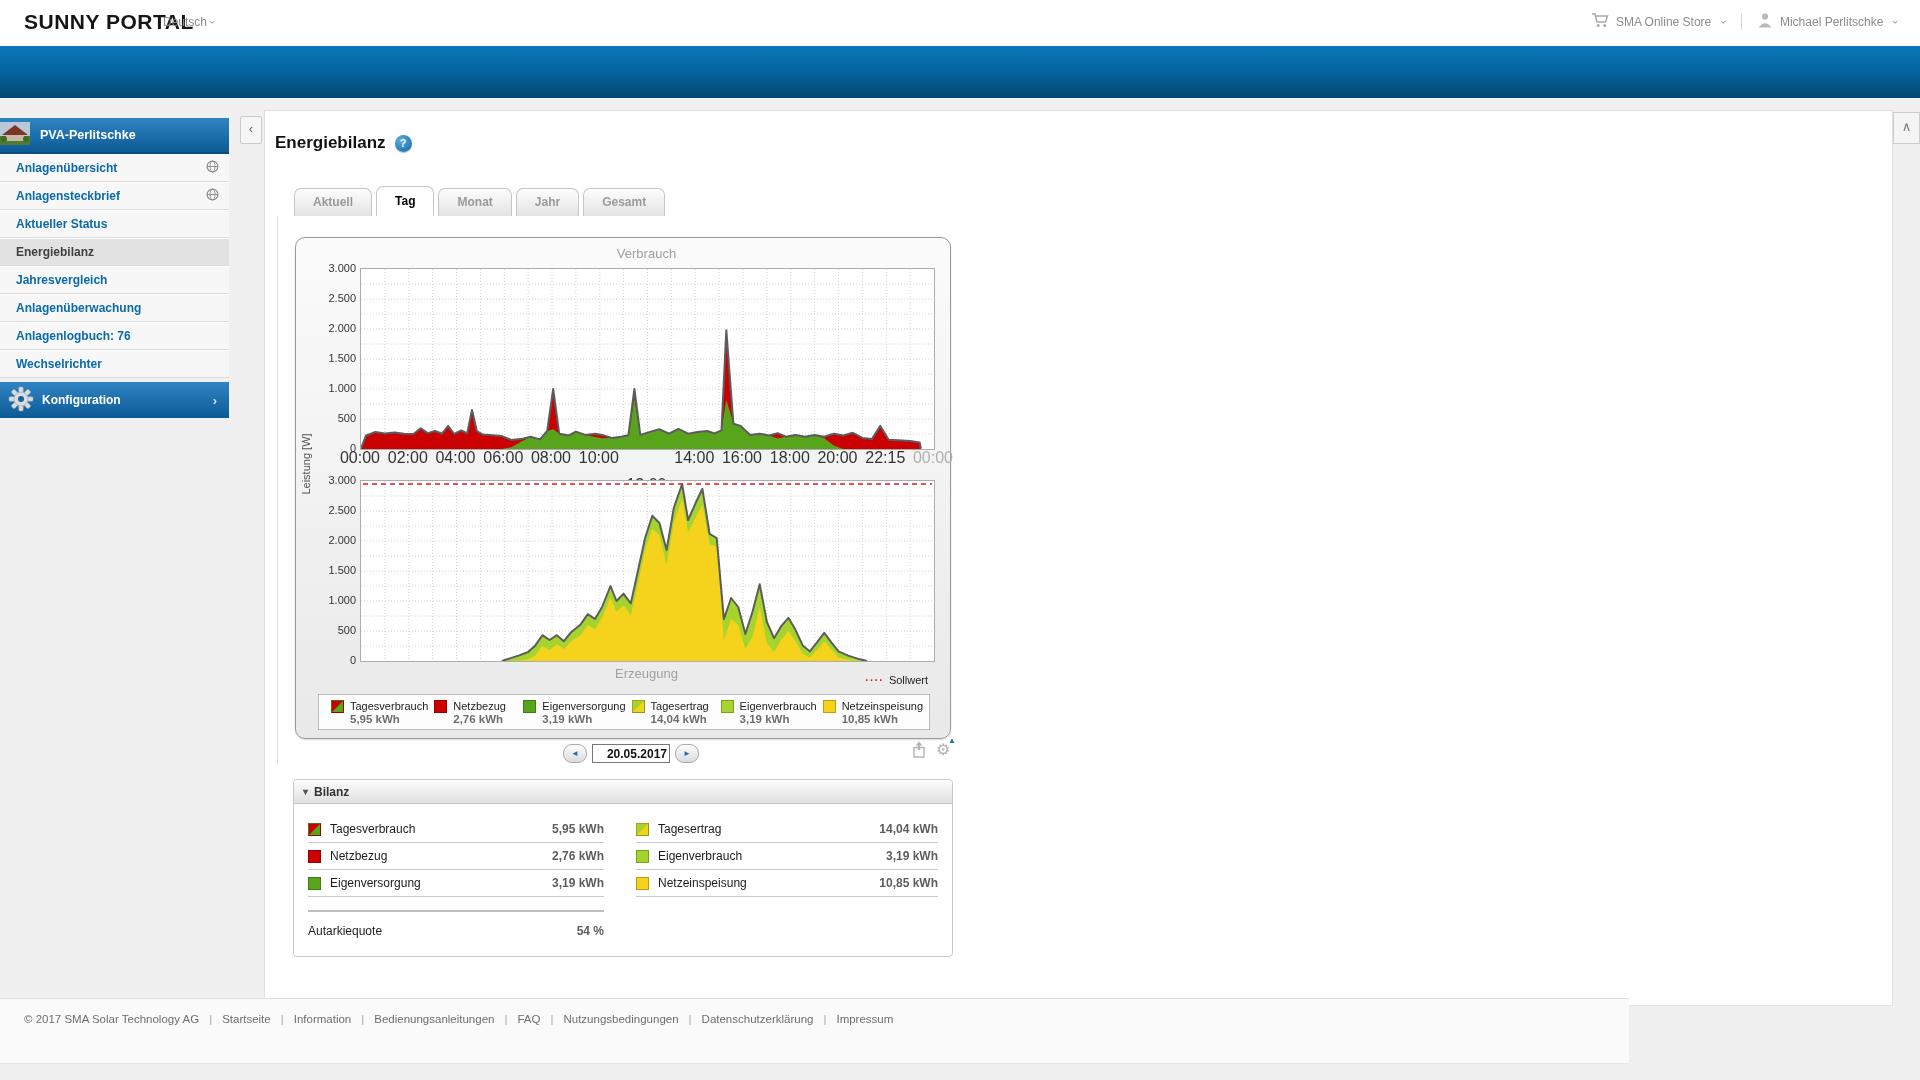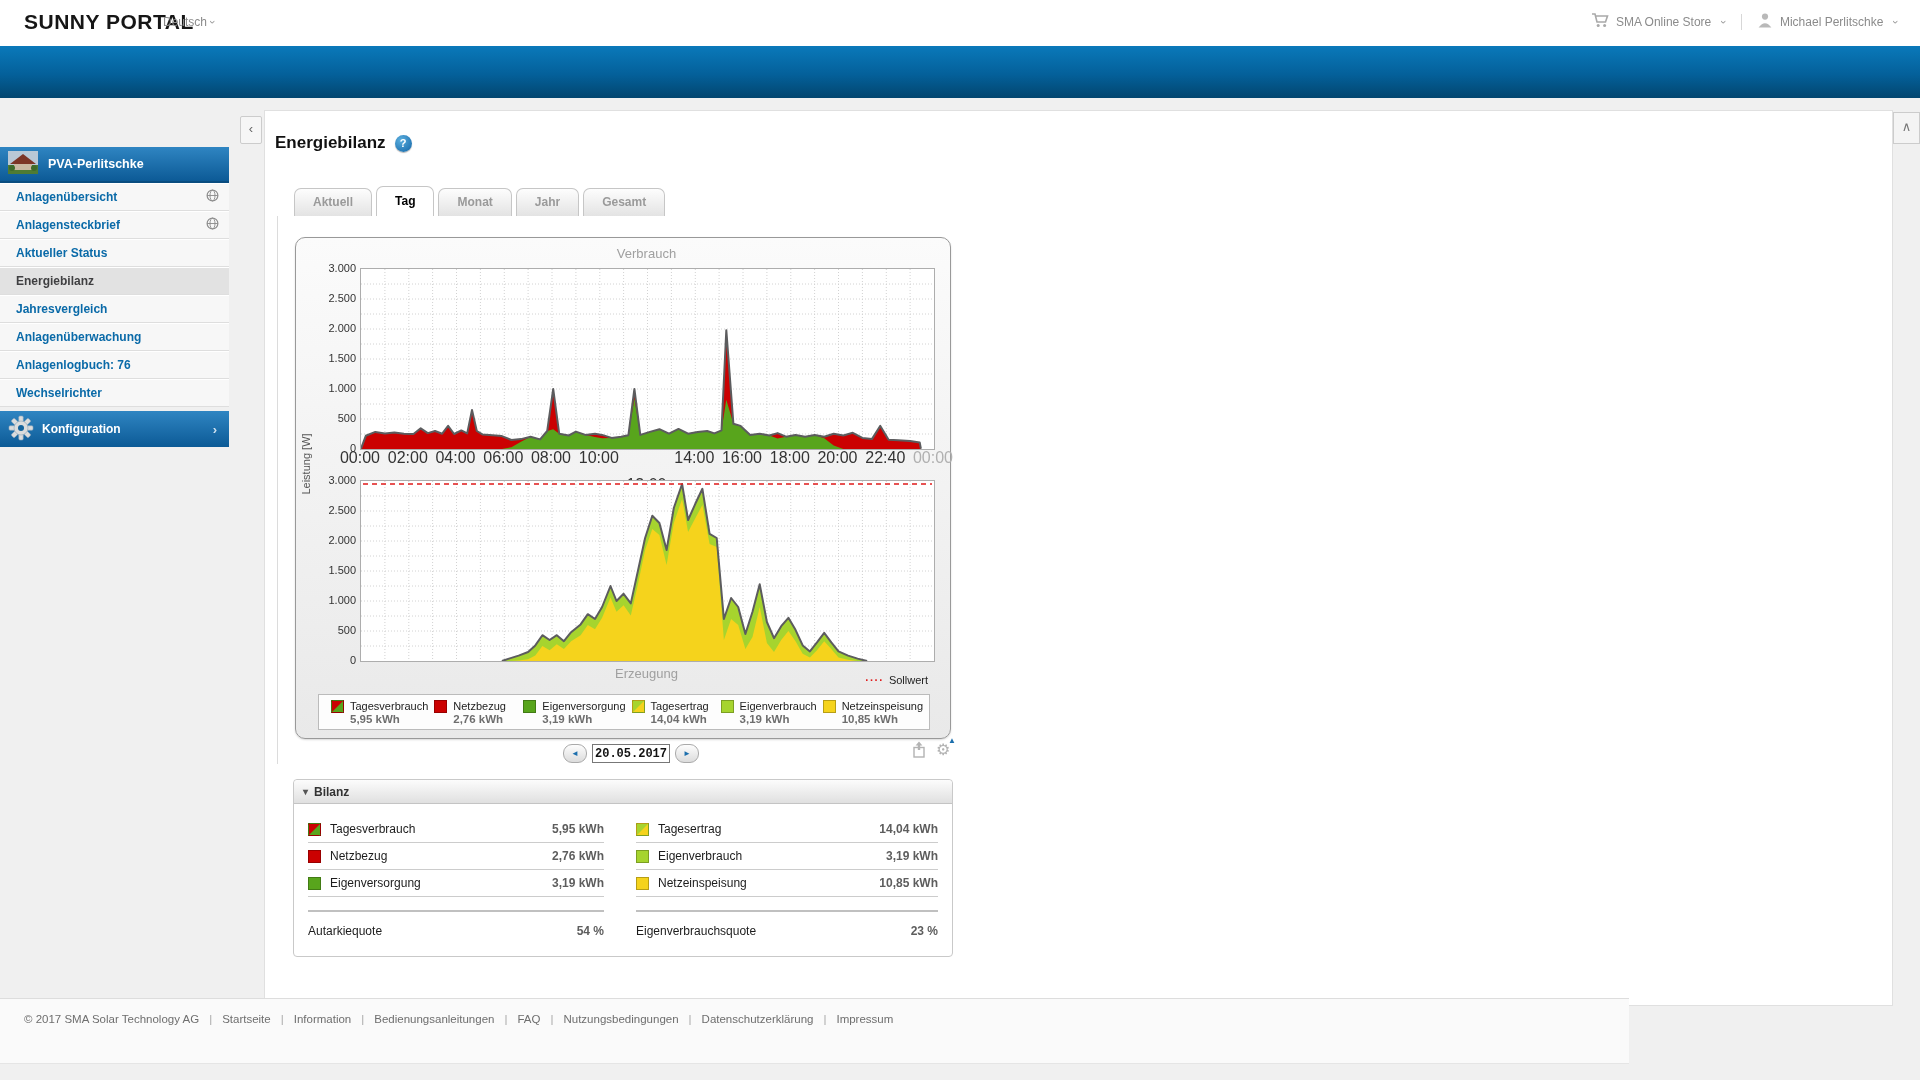--- a/index.html
+++ b/index.html
@@ -8,21 +8,21 @@
   .topbar{position:absolute;left:0;top:0;width:1920px;height:56px;background:#fff;text-decoration:underline;}
   .logo{position:absolute;left:24px;top:10px;font-size:21px;font-weight:800;letter-spacing:.5px;color:#161616;}
   .lang{position:absolute;left:163px;top:15px;font-size:12px;color:#8b8b8b;cursor:pointer;}
   .chev{display:inline-block;color:#9b9b9b;font-size:11px;transform:rotate(90deg);margin-left:4px;}
   .top-right{position:absolute;right:22px;top:12px;display:flex;align-items:center;gap:7px;font-size:12px;color:#8b8b8b;}
   .vdiv{width:1px;height:16px;background:#d7d7d7;margin:0 8px;}
   
   .bluebar{position:absolute;left:0;top:46px;width:1920px;height:52px;background:linear-gradient(180deg,#0a79ba 0%,#04609a 55%,#02466f 100%);}
   
   .sidebar{position:absolute;left:0;top:118px;width:229px;}
-  .plant-header{height:34px;background:linear-gradient(180deg,#2f85c2,#0c5a96);display:flex;align-items:center;gap:10px;padding-left:8px;color:#fff;font-size:12.5px;font-weight:bold;border-bottom:2px solid #0a4d80;cursor:pointer;margin-top:29px;}
+  .plant-header{height:34px;background:linear-gradient(180deg,#2f85c2,#0c5a96);display:flex;align-items:center;gap:10px;color:#fff;font-size:12.5px;font-weight:bold;border-bottom:2px solid #0a4d80;cursor:pointer;}
   .nav-item{height:26px;background:#f7f7f7;border-bottom:1px solid #dedede;border-top:1px solid #fff;display:flex;align-items:center;padding:0 10px 0 16px;font-size:12px;font-weight:bold;color:#0a6aa8;cursor:pointer;}
   .nav-item .grow{flex:1;}
   .nav-item.selected{background:#e2e2e2;color:#3f3f41;}
   .config-item{margin-top:4px;height:36px;background:linear-gradient(180deg,#2f85c2,#0c5a96);display:flex;align-items:center;gap:8px;padding:0 12px 0 8px;color:#fff;font-size:12px;font-weight:bold;cursor:pointer;}
   .config-item .grow{flex:1;}
   .cfg-chev{color:#cfe2f0;font-size:13px;}
   
   .collapse-btn{position:absolute;left:240px;top:116px;width:20px;height:26px;background:#f6f6f6;border:1px solid #ccc;border-radius:2px;color:#666;font-size:13px;text-align:center;line-height:24px;cursor:pointer;}
   .totop-btn{position:absolute;right:0;top:112px;width:25px;height:30px;background:#f4f4f4;border:1px solid #ccc;color:#777;font-size:13px;text-align:center;line-height:28px;cursor:pointer;}
   
@@ -54,21 +54,21 @@
   .sw{width:13px;height:13px;border:1px solid rgba(0,0,0,.25);box-sizing:border-box;flex:none;}
   .sw-red{background:#cb0101;}
   .sw-green{background:#58a51c;}
   .sw-lgreen{background:#a6d42e;}
   .sw-yellow{background:#f5d31c;}
   .sw-cons{background:linear-gradient(to bottom right,#cb0101 49.5%,#58a51c 50.5%);}
   .sw-prod{background:linear-gradient(to bottom right,#a6d42e 49.5%,#f5d31c 50.5%);}
   
   .datenav{position:absolute;left:298px;top:633px;display:flex;align-items:center;gap:5px;}
   .nav-btn{width:24px;height:19px;background:linear-gradient(180deg,#fdfdfd,#dcdcdc);border:1px solid #aaa;border-radius:9px;color:#1c6fad;font-size:8px;text-align:center;line-height:17px;cursor:pointer;padding:0;}
-  .date-input{width:78px;height:19px;border:1px solid #777;font-size:12px;font-weight:bold;color:#111;text-align:right;font-family:Liberation Mono, monospace;box-sizing:border-box;}
+  .date-input{width:78px;height:19px;border:1px solid #777;font-size:12px;font-weight:bold;color:#111;text-align:right;font-family:Liberation Sans, sans-serif;box-sizing:border-box;}
   .tools{position:absolute;left:646px;top:630px;display:flex;align-items:center;gap:7px;}
   .tool{position:relative;cursor:pointer;width:18px;height:18px;}
   .gear-glyph{font-size:16px;color:#b3b3b3;line-height:18px;}
   .gear-arrow{position:absolute;right:-2px;top:-5px;font-size:8px;color:#1c6fad;}
   
   .bilanz{position:absolute;left:28px;top:668px;width:660px;height:178px;box-sizing:border-box;border:1px solid #c9c9c9;border-radius:4px;background:#fff;}
   .bz-head{height:23px;background:linear-gradient(180deg,#fcfcfc,#e0e0e0);border-bottom:1px solid #c4c4c4;border-radius:4px 4px 0 0;display:flex;align-items:center;gap:6px;padding-left:9px;font-size:12px;font-weight:bold;color:#333;cursor:pointer;}
   .bz-arrow{font-size:10px;color:#555;}
   .bz-col{position:absolute;top:36px;width:296px;}
   .bz-col.left{left:14px;}
@@ -261,21 +261,21 @@
           <span class="xtick" style="left: 25.8px;">02:00</span>
           <span class="xtick" style="left: 73.5px;">04:00</span>
           <span class="xtick" style="left: 121.3px;">06:00</span>
           <span class="xtick" style="left: 169px;">08:00</span>
           <span class="xtick" style="left: 216.8px;">10:00</span>
           <span class="xtick" style="left: 264.5px; margin-top: 27px;">12:00</span>
           <span class="xtick" style="left: 312.3px;">14:00</span>
           <span class="xtick" style="left: 360px;">16:00</span>
           <span class="xtick" style="left: 407.8px;">18:00</span>
           <span class="xtick" style="left: 455.5px;">20:00</span>
-          <span class="xtick" style="left: 503.3px;">22:40</span>
+          <span class="xtick" style="left: 503.3px;">22:15</span>
           <span class="xtick muted" style="left: 551px;">00:00</span>
         </div>
 
       <div class="yticks" id="yt2" style="top:242px;">
           <span class="ytick" style="top: -7px;">3.000</span>
           <span class="ytick" style="top: 23px;">2.500</span>
           <span class="ytick" style="top: 53px;">2.000</span>
           <span class="ytick" style="top: 83px;">1.500</span>
           <span class="ytick" style="top: 113px;">1.000</span>
           <span class="ytick" style="top: 143px;">500</span>
@@ -434,25 +434,20 @@
             <span>Eigenverbrauch</span>
             <span class="grow"></span>
             <span class="bz-val">3,19 kWh</span>
           </div>
         <div class="bz-row">
             <span class="sw sw-yellow"></span>
             <span>Netzeinspeisung</span>
             <span class="grow"></span>
             <span class="bz-val">10,85 kWh</span>
           </div>
-        <div class="bz-quote">
-            <span>Eigenverbrauchsquote</span>
-            <span class="grow"></span>
-            <span class="bz-val">23 %</span>
-          </div>
       </div>
     </div>
   </div>
 
   <div class="footer">
     <div class="footer-inner">
       <span>© 2017 SMA Solar Technology AG</span>
       <span class="pipe">|</span>
       <span class="flink">Startseite</span>
       <span class="pipe">|</span>

